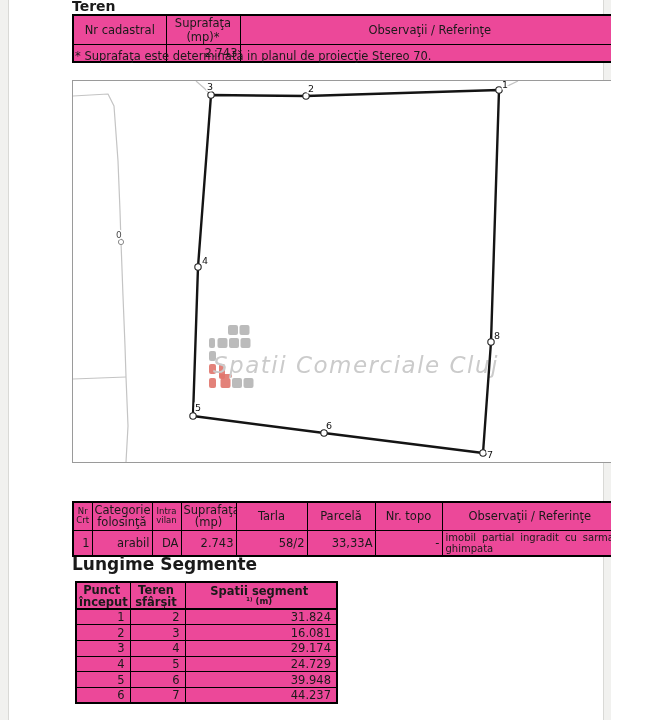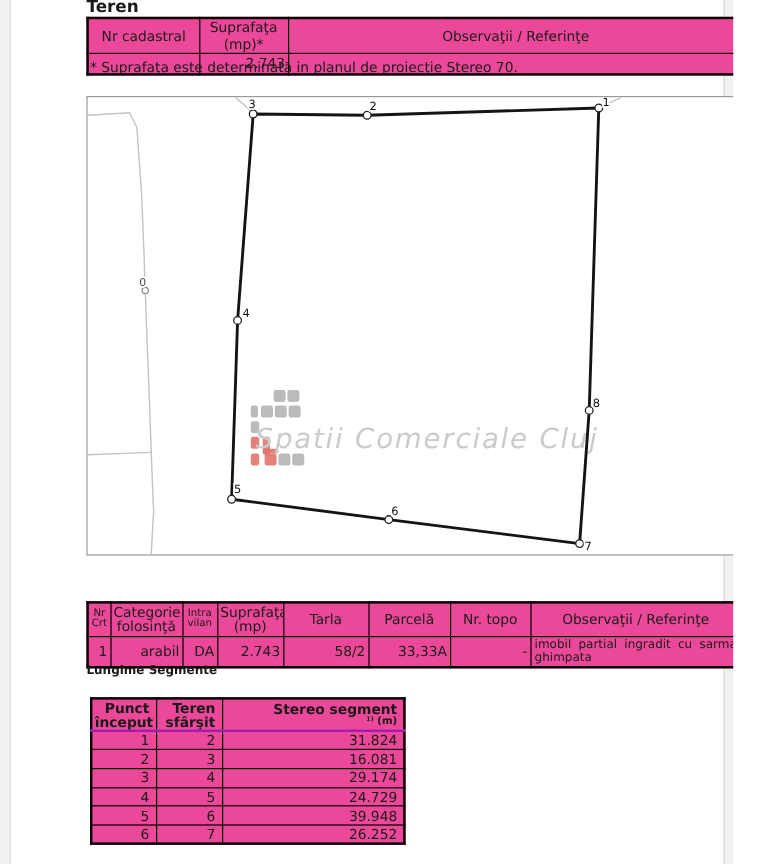--- a/index.html
+++ b/index.html
@@ -5,21 +5,21 @@
   html,body{margin:0;padding:0;}
   body{font-family:"DejaVu Sans","Liberation Sans",sans-serif;color:#1a1a1a;background:#fff;}
   #page{position:relative;width:611px;height:720px;background:#ffffff;overflow:hidden;}
   .edge{position:absolute;top:0;height:720px;background:#f1f1ef;}
   .edge.left{left:0;width:8px;border-right:1px solid #d9d9d6;}
   .edge.right{right:0;width:7px;border-left:1px solid #d9d9d6;}
 
   h1,h2,h3{margin:0;position:absolute;font-weight:bold;}
   #teren-title{left:72px;top:-2px;font-size:14px;}
   #date-title{left:72px;top:484px;font-size:13.5px;}
-  #seg-title{left:72px;top:554px;font-size:10px;}
+  #seg-title{left:72px;top:554px;font-size:17px;}
   #seg-note{position:absolute;left:72px;top:567px;font-size:11.5px;font-weight:bold;}
 
   table{border-collapse:collapse;table-layout:fixed;position:absolute;font-size:11.5px;background:#ec4899;}
   th,td{border:1px solid #000;overflow:hidden;white-space:normal;}
   th{font-weight:normal;text-align:center;padding:0 2px;}
   td{text-align:right;padding:0 2px;}
 
   #teren-table{left:72px;top:14px;width:547px;border:2px solid #000;}
   #teren-table tr{height:17px;}
 
@@ -31,22 +31,22 @@
 
   #date-table{left:72px;top:501px;width:545px;border:2px solid #000;}
   #date-table thead tr{height:28px;}
   #date-table tbody tr{height:24px;}
   #date-table th{line-height:12px;}
   #date-table th.small{font-size:8.5px;line-height:9px;margin-top:28px;}
   #date-table td.obs{font-size:10px;line-height:11px;text-align:justify;text-align-last:left;
                      vertical-align:top;padding:1px 3px;}
 
   #seg-table{left:75px;top:581px;width:261px;border:2px solid #000;}
-  #seg-table thead th{font-weight:bold;text-align:right;padding-right:5px;line-height:12px;
-                      border-bottom:2px solid #a21caf;vertical-align:middle;height:25px;}
+  #seg-table thead th{font-weight:bold;text-align:center;padding-right:5px;line-height:12px;
+                      border-bottom:2px solid #000000;vertical-align:middle;height:25px;}
   #seg-table tbody tr{height:15.7px;}
   #seg-table td{text-align:right;padding-right:5px;}
   #seg-table .unit{font-size:8.5px;line-height:9px;}
 </style>
 </head>
 <body>
 
 <div id="page">
   <div class="edge left"></div>
   <div class="edge right"></div>
@@ -164,21 +164,21 @@
       </colgroup>
       <thead>
         <tr>
           <th>
             <div>Punct început</div>
           </th>
           <th>
             <div>Teren sfârşit</div>
           </th>
           <th>
-            <div>Stereo segment</div>
+            <div>Spatii segment</div>
             <div class="unit">¹⁾ (m)</div>
           </th>
         </tr>
       </thead>
       <tbody>
         <tr>
           <td>1</td>
           <td>2</td>
           <td>31.824</td>
         </tr>
@@ -198,17 +198,17 @@
           <td>24.729</td>
         </tr>
         <tr>
           <td>5</td>
           <td>6</td>
           <td>39.948</td>
         </tr>
         <tr>
           <td>6</td>
           <td>7</td>
-          <td>26.252</td>
+          <td>44.237</td>
         </tr>
       </tbody>
     </table>
 </div>
 
 </body></html>

